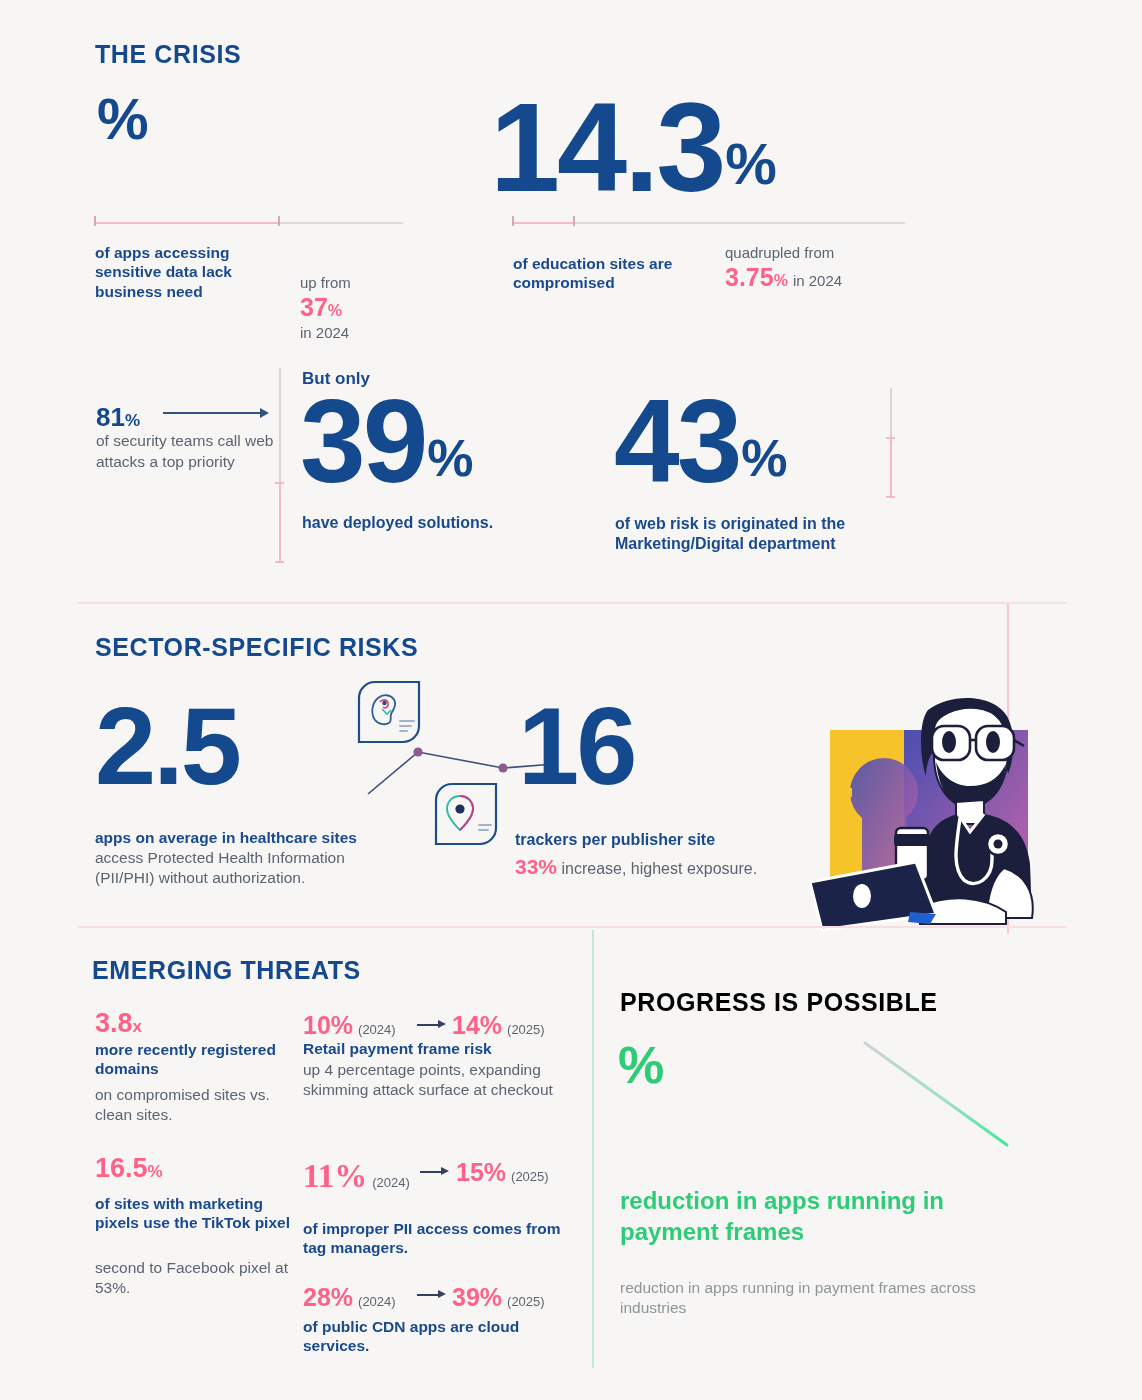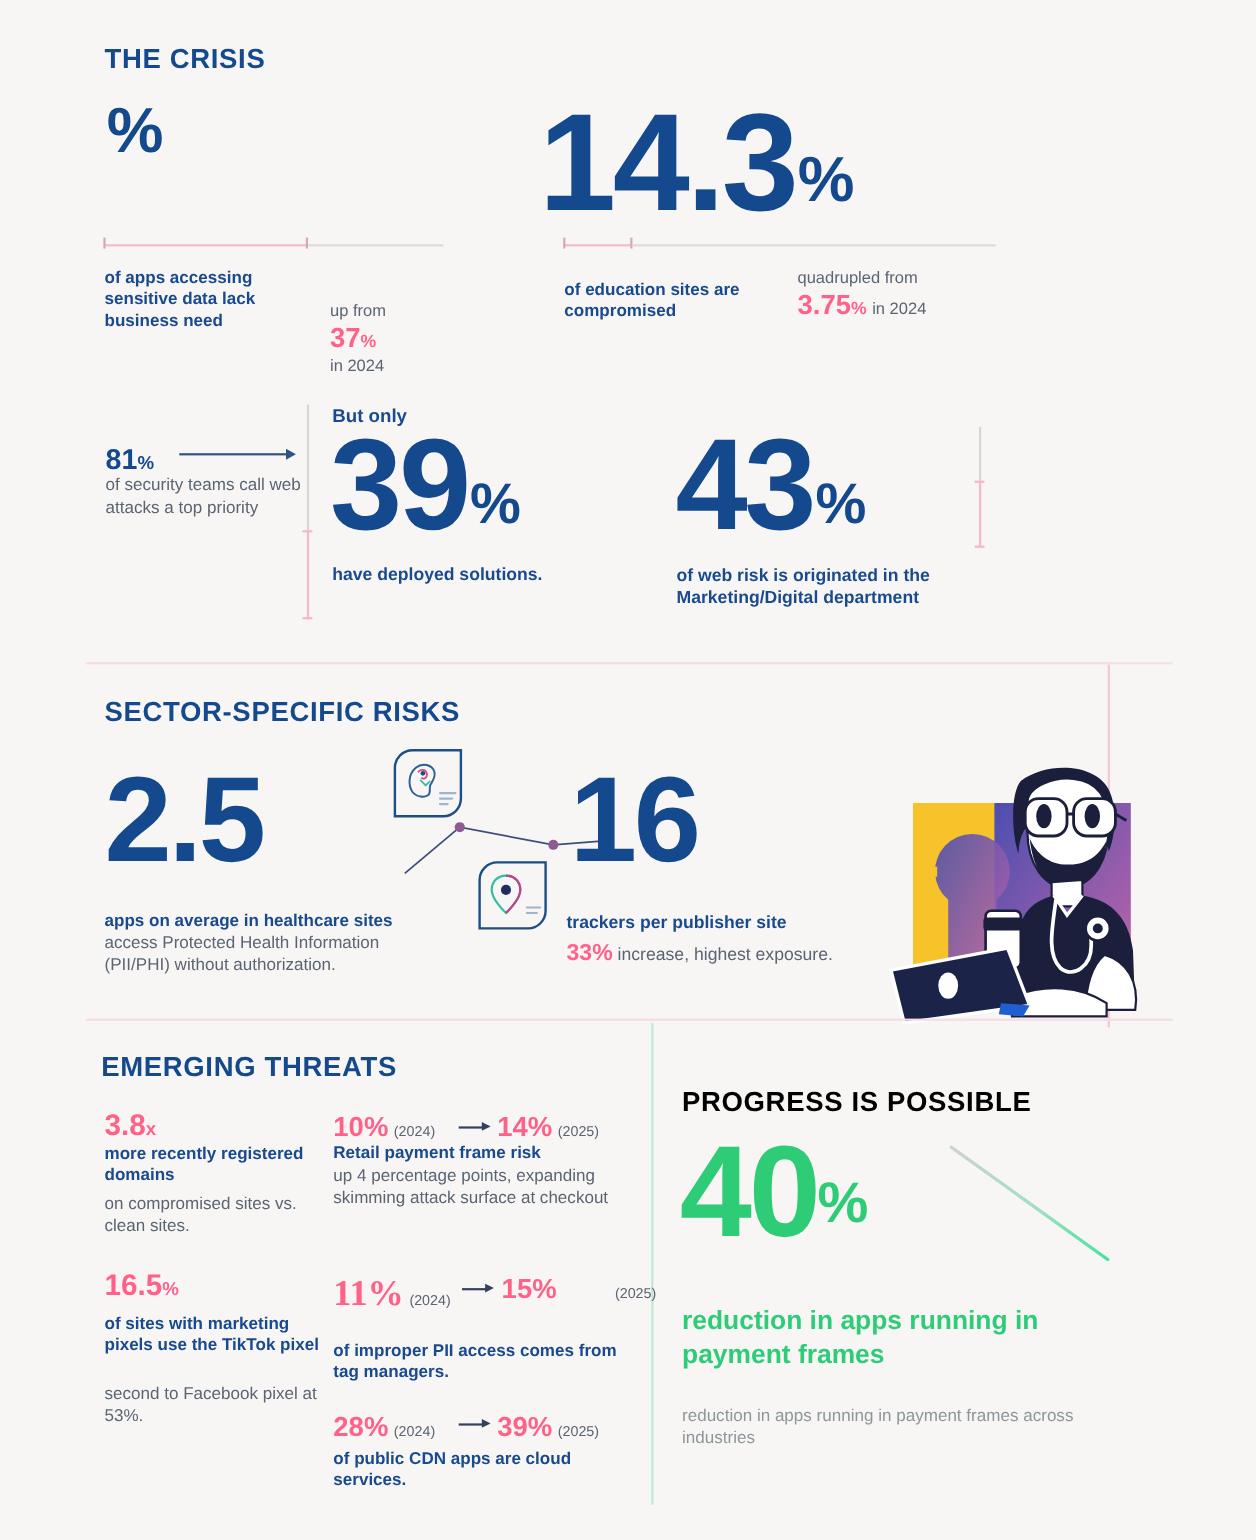--- a/index.html
+++ b/index.html
@@ -304,21 +304,21 @@
     <div class="sub" style="position:absolute;left:303px;top:1060px;width:255px;">up 4 percentage points, expanding skimming attack surface at checkout</div>
   </div>
 
   <div>
     <div style="position:absolute;left:303px;top:1158px;display:flex;align-items:baseline;">
       <span class="pinkbold" style="font-size:33px;font-family:Liberation Serif, serif;">11%</span>
       <span class="sub" style="font-size:13px;margin-left:5px;">(2024)</span>
     </div>
     <div class="arrow-pk-line" style="left:420px;top:1171px;width:22px;"></div>
     <div class="arrow-pk-head" style="left:441px;top:1167px;"></div>
-    <div style="position:absolute;left:456px;top:1158px;display:flex;align-items:baseline;gap:48px;">
+    <div style="position:absolute;left:456px;top:1158px;display:flex;align-items:baseline;">
       <span class="pinkbold" style="font-size:25px;">15%</span>
       <span class="sub" style="font-size:13px;margin-left:5px;">(2025)</span>
     </div>
     <div class="lead" style="position:absolute;left:303px;top:1219px;width:270px;">of improper PII access comes from tag managers.</div>
   </div>
 
   <div>
     <div style="position:absolute;left:303px;top:1283px;display:flex;align-items:baseline;">
       <span class="pinkbold" style="font-size:25px;">28%</span>
       <span class="sub" style="font-size:13px;margin-left:5px;">(2024)</span>
@@ -328,21 +328,20 @@
     <div style="position:absolute;left:452px;top:1283px;display:flex;align-items:baseline;">
       <span class="pinkbold" style="font-size:25px;">39%</span>
       <span class="sub" style="font-size:13px;margin-left:5px;">(2025)</span>
     </div>
     <div class="lead" style="position:absolute;left:303px;top:1317px;width:270px;">of public CDN apps are cloud services.</div>
   </div>
 
   <div style="position:absolute;left:620px;top:988px;" class="sec-title green">PROGRESS IS POSSIBLE</div>
 
   <div style="position:absolute;left:618px;top:1035px;display:flex;align-items:flex-end;">
-    <span style="font-size:118px;font-weight:700;color:#2ecc77;line-height:0.84;letter-spacing:-3px;">40</span>
     <span style="font-size:52px;font-weight:700;color:#2ecc77;padding-bottom:10px;letter-spacing:-1px;">%</span>
   </div>
 
   <svg class="illus" style="left:855px;top:1035px;" width="165" height="120" viewBox="0 0 165 120">
     <defs>
       <linearGradient id="tg" x1="0" y1="0" x2="1" y2="1">
         <stop offset="0%" stop-color="#cdd3d4"></stop>
         <stop offset="55%" stop-color="#9fe0c2"></stop>
         <stop offset="100%" stop-color="#44e39c"></stop>
       </linearGradient>

